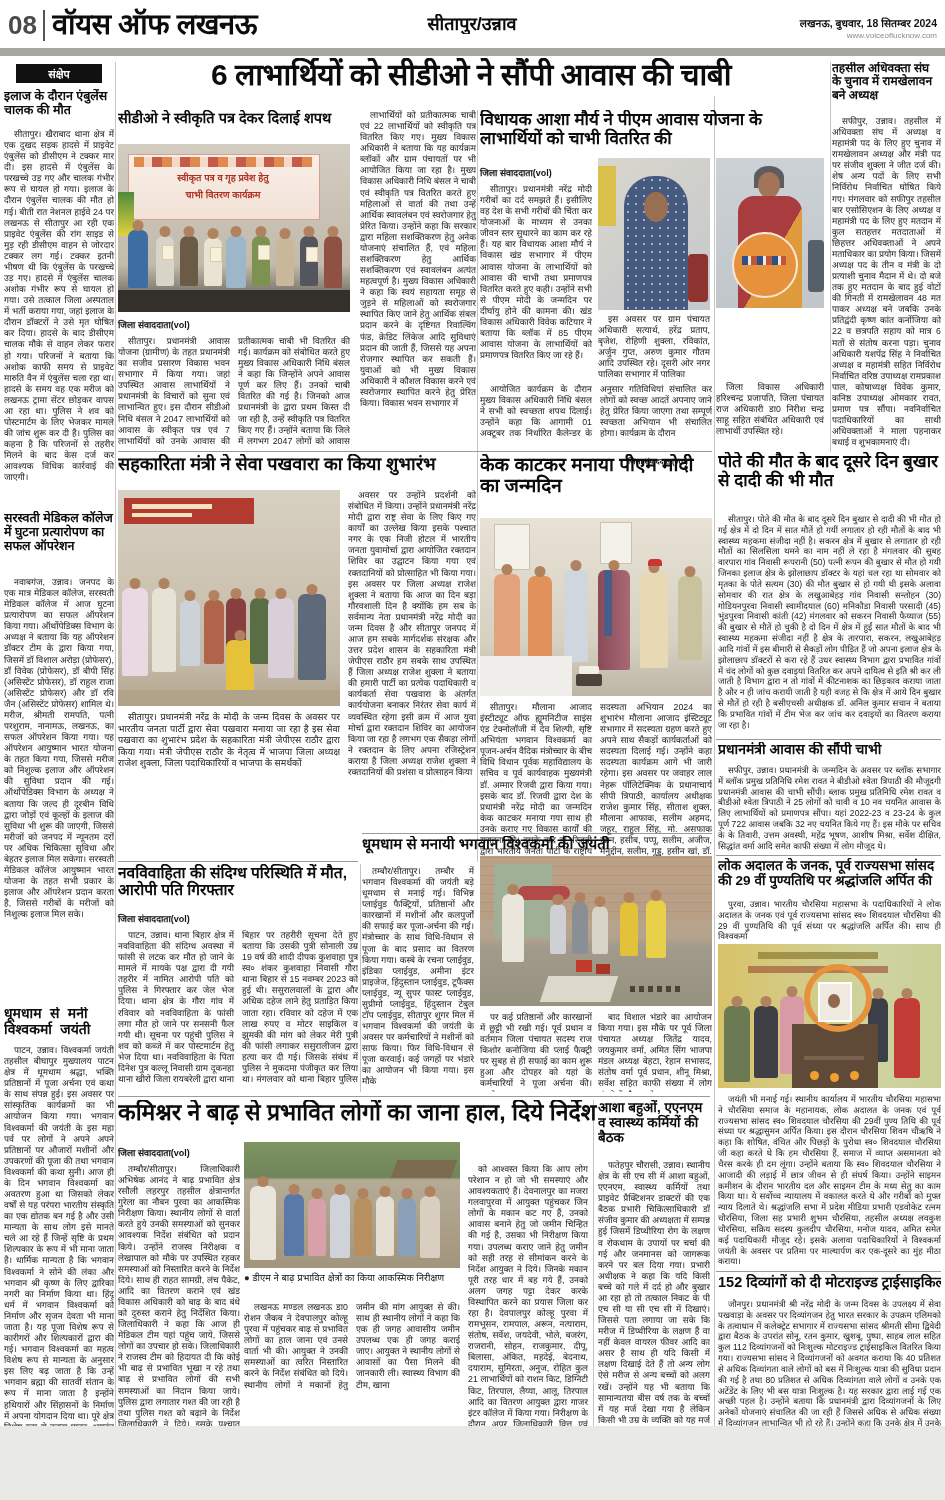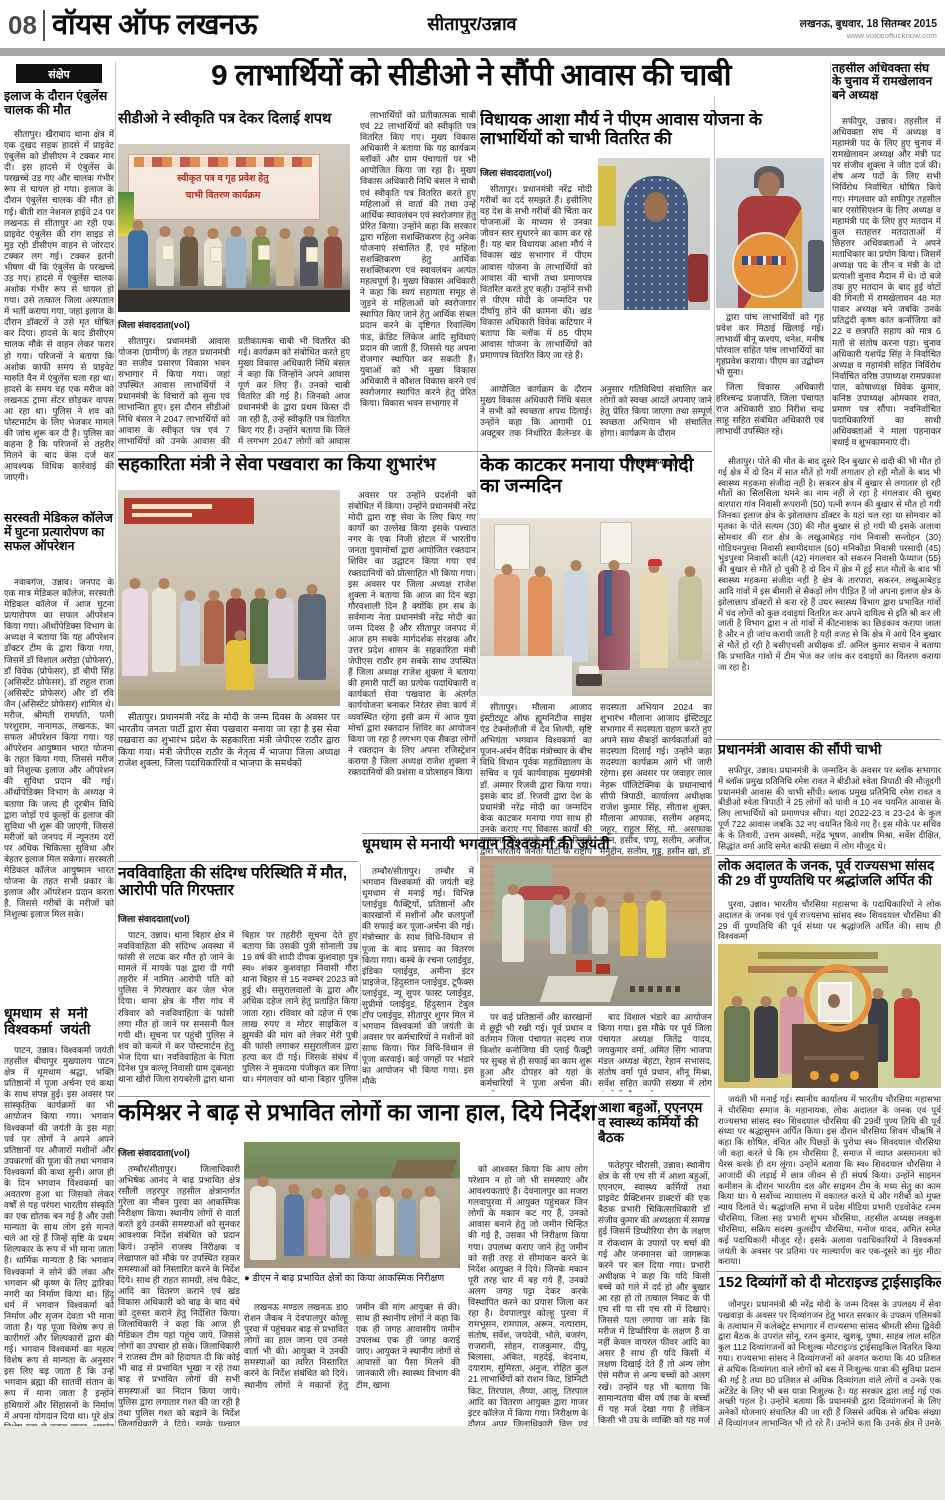--- a/index.html
+++ b/index.html
@@ -22,21 +22,21 @@
 </style>
 </head>
 <body>
 
 <div id="page">
 
   <div class="abs" style="left:0;top:0;width:945px;height:48px;">
     <div class="abs" style="left:8px;top:10px;font-size:26px;font-weight:bold;color:#4a4a4a;border-right:2px solid #555;padding-right:6px;">08</div>
     <div class="abs hl" style="left:52px;top:8px;width:330px;font-size:29px;letter-spacing:-0.5px;white-space:nowrap;">वॉयस ऑफ लखनऊ</div>
     <div class="abs hl" style="left:372px;top:14px;width:200px;text-align:center;font-size:18px;">सीतापुर/उन्नाव</div>
-    <div class="abs" style="right:8px;top:16px;width:200px;text-align:right;font-size:10.5px;font-weight:bold;">लखनऊ, बुधवार, 18 सितम्बर 2015</div>
+    <div class="abs" style="right:8px;top:16px;width:200px;text-align:right;font-size:10.5px;font-weight:bold;">लखनऊ, बुधवार, 18 सितम्बर 2024</div>
     <div class="abs" style="right:8px;top:31px;width:200px;text-align:right;font-size:8px;color:#8a8a8a;">www.voiceoflucknow.com</div>
   </div>
   <div class="abs" style="left:0;top:48px;width:945px;height:8px;background:#a7a5a1;"></div>
 
   <div class="vr" style="left:115px;top:62px;height:1418px;"></div>
   <div class="vr" style="left:830px;top:62px;height:390px;"></div>
   <div class="vr" style="left:477px;top:110px;height:752px;"></div>
   <div class="vr" style="left:714px;top:96px;height:1384px;"></div>
   <div class="vr" style="left:360px;top:864px;height:228px;"></div>
   <div class="vr" style="left:593px;top:1100px;height:380px;"></div>
@@ -52,21 +52,21 @@
     <div style="margin:2px auto 0;width:86px;background:#111;color:#fff;font-weight:bold;font-size:11px;text-align:center;padding:2px 0;">संक्षेप</div>
     <div class="hl" style="margin-top:6px;font-size:12.5px;height:36px;">इलाज के दौरान एंबुलेंस चालक की मौत</div>
     <div class="body-txt" style="margin-top:4px;height:374px;">सीतापुर। खैराबाद थाना क्षेत्र में एक दुखद सड़क हादसे में प्राइवेट एंबुलेंस को डीसीएम ने टक्कर मार दी। इस हादसे में एंबुलेंस के परखच्चे उड़ गए और चालक गंभीर रूप से घायल हो गया। इलाज के दौरान एंबुलेंस चालक की मौत हो गई। बीती रात नेशनल हाईवे 24 पर लखनऊ से सीतापुर आ रही एक प्राइवेट एंबुलेंस की रांग साइड से मुड़ रही डीसीएम वाहन से जोरदार टक्कर लग गई। टक्कर इतनी भीषण थी कि एंबुलेंस के परखच्चे उड़ गए। हादसे में एंबुलेंस चालक अशोक गंभीर रूप से घायल हो गया। उसे तत्काल जिला अस्पताल में भर्ती कराया गया, जहां इलाज के दौरान डॉक्टरों ने उसे मृत घोषित कर दिया। हादसे के बाद डीसीएम चालक मौके से वाहन लेकर फरार हो गया। परिजनों ने बताया कि अशोक काफी समय से प्राइवेट मारुति वैन में एंबुलेंस चला रहा था। हादसे के समय वह एक मरीज को लखनऊ ट्रामा सेंटर छोड़कर वापस आ रहा था। पुलिस ने शव को पोस्टमार्टम के लिए भेजकर मामले की जांच शुरू कर दी है। पुलिस का कहना है कि परिजनों से तहरीर मिलने के बाद केस दर्ज कर आवश्यक विधिक कार्रवाई की जाएगी।</div>
     <div class="hl" style="margin-top:8px;font-size:12.5px;height:62px;">सरस्वती मेडिकल कॉलेज में घुटना प्रत्यारोपण का सफल ऑपरेशन</div>
     <div class="body-txt" style="margin-top:4px;height:406px;">नवाबगंज, उन्नाव। जनपद के एक मात्र मेडिकल कॉलेज, सरस्वती मेडिकल कॉलेज में आज घुटना प्रत्यारोपण का सफल ऑपरेशन किया गया। ऑर्थोपेडिक्स विभाग के अध्यक्ष ने बताया कि यह ऑपरेशन डॉक्टर टीम के द्वारा किया गया, जिसमें डॉ विशाल अरोड़ा (प्रोफेसर), डॉ विवेक (प्रोफेसर), डॉ बीपी सिंह (असिस्टेंट प्रोफेसर), डॉ राहुल राजा (असिस्टेंट प्रोफेसर) और डॉ रवि जैन (असिस्टेंट प्रोफेसर) शामिल थे। मरीज, श्रीमती रामपति, पत्नी परशुराम, नानामऊ, लखनऊ, का सफल ऑपरेशन किया गया। यह ऑपरेशन आयुष्मान भारत योजना के तहत किया गया, जिससे मरीज को निशुल्क इलाज और ऑपरेशन की सुविधा प्रदान की गई। ऑर्थोपेडिक्स विभाग के अध्यक्ष ने बताया कि जल्द ही दूरबीन विधि द्वारा जोड़ों एवं कूल्हों के इलाज की सुविधा भी शुरू की जाएगी, जिससे मरीजों को जनपद में न्यूनतम दरों पर अधिक चिकित्सा सुविधा और बेहतर इलाज मिल सकेगा। सरस्वती मेडिकल कॉलेज आयुष्मान भारत योजना के तहत सभी प्रकार के इलाज और ऑपरेशन प्रदान करता है, जिससे गरीबों के मरीजों को निशुल्क इलाज मिल सके।</div>
     <div class="hl" style="margin-top:24px;font-size:14px;height:34px;font-family:Liberation Mono, monospace;">धूमधाम से मनी विश्वकर्मा जयंती</div>
     <div class="body-txt" style="margin-top:4px;height:420px;">पाटन, उन्नाव। विश्वकर्मा जयंती तहसील बीघापुर मुख्यालय पाटन क्षेत्र में धूमधाम श्रद्धा, भक्ति प्रतिष्ठानों में पूजा अर्चना एवं कथा के साथ संपन्न हुई। इस अवसर पर सांस्कृतिक कार्यक्रमों का भी आयोजन किया गया। भगवान विश्वकर्मा की जयंती के इस महा पर्व पर लोगों ने अपने अपने प्रतिष्ठानों पर औजारों मशीनों और उपकरणों की पूजा की तथा भगवान विश्वकर्मा की कथा सुनी। आज ही के दिन भगवान विश्वकर्मा का अवतरण हुआ था जिसको लेकर वर्षों से यह परंपरा भारतीय संस्कृति का एक द्योतक बन गई है और उसी मान्यता के साथ लोग इसे मानते चले आ रहे हैं जिन्हें सृष्टि के प्रथम शिल्पकार के रूप में भी माना जाता है। धार्मिक मान्यता है कि भगवान विश्वकर्मा ने सोने की लंका और भगवान श्री कृष्ण के लिए द्वारिका नगरी का निर्माण किया था। हिंदू धर्म में भगवान विश्वकर्मा को निर्माण और सृजन देवता भी माना जाता है। यह पूजा विशेष रूप से कारीगरों और शिल्पकारों द्वारा की गई। भगवान विश्वकर्मा का महत्व विशेष रूप से मान्यता के अनुसार इस लिए बढ़ जाता है कि उन्हें भगवान ब्रह्मा की सातवीं संतान के रूप में माना जाता है इन्होंने हथियारों और सिंहासनों के निर्माण में अपना योगदान दिया था। पूरे क्षेत्र विशेष रूप से कस्बा पाटन, भगवंत नगर, बिहार, मनिकापुर सहित अनेक स्थानों पर उत्साह, उमंग और विभिन्न प्रकार के आयोजनों के साथ भगवान विश्वकर्मा का यह जयंती समारोह संपन्न हुआ।</div>
     <div class="graybox" style="left:0;top:1384px;width:110px;height:32px;"></div>
   </div>
 
-  <div class="abs hl" style="left:118px;top:58px;width:706px;height:48px;font-size:30px;text-align:center;letter-spacing:-0.5px;white-space:nowrap;">9 लाभार्थियों को सीडीओ ने सौंपी आवास की चाबी</div>
+  <div class="abs hl" style="left:118px;top:58px;width:706px;height:48px;font-size:30px;text-align:center;letter-spacing:-0.5px;white-space:nowrap;">6 लाभार्थियों को सीडीओ ने सौंपी आवास की चाबी</div>
 
   <div class="abs" style="left:118px;top:110px;width:358px;height:342px;">
     <div class="abs hl" style="left:0;top:0;width:232px;height:30px;font-size:14.5px;">सीडीओ ने स्वीकृति पत्र देकर दिलाई शपथ</div>
     <div class="photo" style="left:0;top:34px;width:232px;height:168px;background:linear-gradient(180deg,#d3ccc0,#c2baab 72%,#6e6a61 92%);">
       <span class="abs" style="left:10px;top:10px;width:190px;height:64px;background:linear-gradient(#f8efe8,#f2e1d6);border:1px solid #d3a18f;"></span>
       <span class="abs" style="left:16px;top:13px;width:178px;height:10px;background:repeating-linear-gradient(90deg,#e08a4e 0 10px,#f3d9c8 10px 18px,#c75b4a 18px 28px);"></span>
       <span class="abs" style="left:14px;top:27px;width:182px;text-align:center;font-size:9.5px;font-weight:bold;color:#b13325;">स्वीकृत पत्र व गृह प्रवेश हेतु</span>
       <span class="abs" style="left:14px;top:44px;width:182px;text-align:center;font-size:9.5px;font-weight:bold;color:#b13325;">चाभी वितरण कार्यक्रम</span>
       <span class="abs" style="left:0;top:48px;width:16px;height:44px;background:linear-gradient(#4f8a3e,#e3d23a);"></span>
       <span class="fig" style="left:10px;bottom:24px;width:20px;height:58px;background:#3d6da1;"></span>
@@ -92,29 +92,29 @@
   <div class="abs" style="left:480px;top:110px;width:344px;height:342px;">
     <div class="abs hl" style="left:0;top:0;width:344px;height:52px;font-size:17px;">विधायक आशा मौर्य ने पीएम आवास योजना के लाभार्थियों को चाभी वितरित की</div>
     <div class="abs byline" style="left:0;top:56px;width:150px;">जिला संवाददाता(vol)</div>
     <div class="abs body-txt" style="left:0;top:74px;width:112px;height:198px;">सीतापुर। प्रधानमंत्री नरेंद्र मोदी गरीबों का दर्द समझते हैं। इसीलिए वह देश के सभी गरीबों की चिंता कर योजनाओं के माध्यम से उनका जीवन स्तर सुधारने का काम कर रहे हैं। यह बार विधायक आशा मौर्य ने विकास खंड सभागार में पीएम आवास योजना के लाभार्थियों को आवास की चाभी तथा प्रमाणपत्र वितरित करते हुए कही। उन्होंने सभी से पीएम मोदी के जन्मदिन पर दीर्घायु होने की कामना की। खंड विकास अधिकारी विवेक कटियार ने बताया कि ब्लॉक में 85 पीएम आवास योजना के लाभार्थियों को प्रमाणपत्र वितरित किए जा रहे हैं।</div>
     <div class="photo" style="left:118px;top:48px;width:112px;height:152px;background:linear-gradient(135deg,#d9d6cc,#c4c8cc);">
       <span class="abs" style="left:0;top:8px;width:18px;height:60px;background:#d8c04a;"></span>
       <span class="abs" style="left:26px;top:18px;width:64px;height:134px;border-radius:30px 30px 0 0;background:radial-gradient(circle at 4px 4px,#9db0d0 1.2px,transparent 1.3px) 0 0/8px 8px,#46597f;"></span>
       <span class="abs" style="left:46px;top:34px;width:24px;height:30px;border-radius:50%;background:#9a6e51;"></span>
       <span class="abs" style="right:2px;bottom:8px;width:20px;height:48px;border-radius:4px;background:#8d3330;"></span>
     </div>
+    <div class="abs body-txt" style="left:118px;top:204px;width:112px;height:66px;">इस अवसर पर ग्राम पंचायत अधिकारी सत्यार्थ, हरेंद्र प्रताप, बृजेश, रोहिणी शुक्ला, रविकांत, अर्जुन गुप्त, अरुण कुमार गौतम आदि उपस्थित रहे। दूसरी ओर नगर पालिका सभागार में पालिका</div>
     <div class="photo" style="left:236px;top:48px;width:108px;height:150px;background:linear-gradient(#ccd1d5,#c0c6ca);">
       <span class="abs" style="left:38px;top:8px;width:30px;height:22px;border-radius:50% 50% 0 0;background:#5d5d60;"></span>
       <span class="abs" style="left:42px;top:14px;width:22px;height:26px;border-radius:50%;background:#a2755a;"></span>
       <span class="abs" style="left:22px;top:38px;width:64px;height:112px;border-radius:16px 16px 0 0;background:linear-gradient(120deg,#a83c3e 55%,#e09a3e 55%);"></span>
       <span class="abs" style="left:16px;top:74px;width:62px;height:62px;border-radius:50%;background:#e8913c;border:2px solid #f6e8d6;"></span>
       <span class="abs" style="left:26px;top:98px;width:44px;height:9px;background:repeating-linear-gradient(90deg,#2d4f8a 0 6px,#f0e8e0 6px 9px,#c05636 9px 15px);"></span>
       <span class="abs" style="right:0;bottom:16px;width:16px;height:52px;border-radius:4px;background:#57606a;"></span>
     </div>
-    <div class="abs body-txt" style="left:236px;top:202px;width:108px;height:66px;">द्वारा पांच लाभार्थियों को गृह प्रवेश कर मिठाई खिलाई गई। लाभार्थी बीनू कश्यप, धनेश, मनीष पोरवाल सहित पांच लाभार्थियों का गृहप्रवेश कराया। पीएम का उद्बोधन भी सुना।</div>
     <div class="abs body-txt cols2" style="left:0;top:274px;width:232px;height:68px;">आयोजित कार्यक्रम के दौरान मुख्य विकास अधिकारी निधि बंसल ने सभी को स्वच्छता शपथ दिलाई। उन्होंने कहा कि आगामी 01 अक्टूबर तक निर्धारित कैलेन्डर के अनुसार गतिविधियां संचालित कर लोगों को स्वच्छ आदतें अपनाए जाने हेतु प्रेरित किया जाएगा तथा सम्पूर्ण स्वच्छता अभियान भी संचालित होगा। कार्यक्रम के दौरान</div>
     <div class="abs body-txt" style="left:236px;top:272px;width:108px;height:70px;">जिला विकास अधिकारी हरिश्चन्द्र प्रजापति, जिला पंचायत राज अधिकारी डा0 निरीश चन्द्र साहू सहित संबंधित अधिकारी एवं लाभार्थी उपस्थित रहे।</div>
   </div>
 
   <div class="abs" style="left:118px;top:454px;width:358px;height:408px;">
     <div class="abs hl" style="left:0;top:0;width:358px;height:30px;font-size:18px;">सहकारिता मंत्री ने सेवा पखवारा का किया शुभारंभ</div>
     <div class="photo" style="left:0;top:36px;width:222px;height:216px;background:linear-gradient(#d8d0c2,#c3b9a7 80%,#b4a48d);">
       <span class="abs" style="left:6px;top:8px;width:130px;height:26px;background:#b23a2e;"></span>
       <span class="abs" style="left:14px;top:14px;width:80px;height:5px;background:#f4e3c0;"></span>
       <span class="abs" style="left:14px;top:23px;width:60px;height:4px;background:#f4e3c0;"></span>
@@ -208,20 +208,21 @@
     <div class="abs hl" style="left:0;top:0;width:112px;height:54px;font-size:13.5px;">आशा बहुओं, एएनएम व स्वास्थ्य कर्मियों की बैठक</div>
     <div class="abs body-txt" style="left:0;top:60px;width:112px;height:330px;">फतेहपुर चौरासी, उन्नाव। स्थानीय क्षेत्र के सी एच सी में आशा बहुओं, एएनएम, स्वास्थ्य कर्मियों तथा प्राइवेट प्रैक्टिशनर डाक्टरों की एक बैठक प्रभारी चिकित्साधिकारी डॉ संजीव कुमार की अध्यक्षता में सम्पन्न हुई जिसमें डिप्थीरिया रोग के लक्षण व रोकथाम के उपायों पर चर्चा की गई और जनमानस को जागरूक करने पर बल दिया गया। प्रभारी अधीक्षक ने कहा कि यदि किसी बच्चे को गले में दर्द हो और बुखार आ रहा हो तो तत्काल निकट के पी एच सी या सी एच सी में दिखाएं। जिससे पता लगाया जा सके कि मरीज में डिप्थीरिया के लक्षण हैं वा नहीं केवल वायरल फीवर आदि का असर है साथ ही यदि किसी में लक्षण दिखाई देते हैं तो अन्य लोग ऐसे मरीज से अन्य बच्चों को अलग रखें। उन्होंने यह भी बताया कि सामान्यतया बीस वर्ष तक के बच्चों में यह मर्ज देखा गया है लेकिन किसी भी उम्र के व्यक्ति को यह मर्ज हो सकता है। इसलिए गले में दर्द बुखार के लक्षण होने पर नजदीकी स्वास्थ्य केन्द्र में दिखाकर दवा लें। विलम्ब होने पर मरीज के ठीक होने में समय लग सकता है। प्रभारी अधीक्षक ने सभी से ऐसे मरीजों पर नजर रखने की बात कही है।</div>
   </div>
 
   <div class="abs" style="left:832px;top:62px;width:109px;height:390px;">
     <div class="hl" style="font-size:12px;height:50px;overflow:hidden;">तहसील अधिवक्ता संघ के चुनाव में रामखेलावन बने अध्यक्ष</div>
     <div class="body-txt" style="margin-top:4px;height:334px;">सफीपुर, उन्नाव। तहसील में अधिवक्ता संघ में अध्यक्ष व महामंत्री पद के लिए हुए चुनाव में रामखेलावन अध्यक्ष और मंत्री पद पर संजीव शुक्ला ने जीत दर्ज की। शेष अन्य पदों के लिए सभी निर्विरोध निर्वाचित घोषित किये गए। मंगलवार को सफीपुर तहसील बार एसोसिएशन के लिए अध्यक्ष व महामंत्री पद के लिए हुए मतदान में कुल सतहत्तर मतदाताओं में छिहत्तर अधिवक्ताओं ने अपने मताधिकार का प्रयोग किया। जिसमें अध्यक्ष पद के तीन व मंत्री के दो प्रत्याशी चुनाव मैदान में थे। दो बजे तक हुए मतदान के बाद हुई वोटों की गिनती में रामखेलावन 48 मत पाकर अध्यक्ष बने जबकि उनके प्रतिद्वंदी कृष्ण कांत कर्नोजिया को 22 व छत्रपति सहाय को मात्र 6 मतों से संतोष करना पड़ा। चुनाव अधिकारी यशपेंद्र सिंह ने निर्वाचित अध्यक्ष व महामंत्री सहित निर्विरोध निर्वाचित वरिष्ठ उपाध्यक्ष रामप्रकाश पाल, कोषाध्यक्ष विवेक कुमार, कनिष्ठ उपाध्यक्ष ओमकार रावत, प्रमाण पत्र सौंपा। नवनिर्वाचित पदाधिकारियों का साथी अधिवक्ताओं ने माला पहनाकर बधाई व शुभकामनाएं दी।</div>
   </div>
 
   <div class="abs" style="left:718px;top:452px;width:223px;height:288px;">
+    <div class="hl" style="font-size:17px;height:58px;overflow:hidden;">पोते की मौत के बाद दूसरे दिन बुखार से दादी की भी मौत</div>
     <div class="body-txt" style="margin-top:4px;height:220px;font-size:8.6px;">सीतापुर। पोते की मौत के बाद दूसरे दिन बुखार से दादी की भी मौत हो गई क्षेत्र में दो दिन में सात मौतें हो गयीं लगातार हो रही मौतों के बाद भी स्वास्थ्य महकमा संजीदा नहीं है। सकरन क्षेत्र में बुखार से लगातार हो रही मौतों का सिलसिला थमने का नाम नहीं ले रहा है मंगलवार की सुबह वारपारा गांव निवासी रूपरानी (50) पत्नी रूपन की बुखार से मौत हो गयी जिनका इलाज क्षेत्र के झोलाछाप डॉक्टर के यहां चल रहा था सोमवार को मृतका के पोते सत्यम (30) की मौत बुखार से हो गयी थी इसके अलावा सोमवार की रात क्षेत्र के लखुआबेहड़ गांव निवासी सन्तोहन (30) गोडियनपुरवा निवासी स्वामीदयाल (60) मनिकौडा निवासी परसादी (45) भुंडपुरवा निवासी कांती (42) मंगलवार को सकरन निवासी फैय्याज (55) की बुखार से मौतें हो चुकी है दो दिन में क्षेत्र में हुईं सात मौतों के बाद भी स्वास्थ्य महकमा संजीदा नहीं है क्षेत्र के तारपारा, सकरन, लखुआबेहड़ आदि गांवों में इस बीमारी से सैकड़ों लोग पीड़ित हैं जो अपना इलाज क्षेत्र के झोलाछाप डॉक्टरों से करा रहे हैं उधर स्वास्थ्य विभाग द्वारा प्रभावित गांवों में चंद लोगों को कुछ दवाइयां वितरित कर अपने दायित्व से इति श्री कर ली जाती है विभाग द्वारा न तो गांवों में कीटनाशक का छिड़काव कराया जाता है और न ही जांच करायी जाती है यही वजह से कि क्षेत्र में आये दिन बुखार से मौतें हो रही है बसीएचसी अधीक्षक डॉ. अनिल कुमार सचान ने बताया कि प्रभावित गांवों में टीम भेज कर जांच कर दवाइयों का वितरण कराया जा रहा है।</div>
   </div>
 
   <div class="abs" style="left:718px;top:742px;width:223px;height:112px;">
     <div class="hl" style="font-size:14px;height:20px;overflow:hidden;white-space:nowrap;">प्रधानमंत्री आवास की सौंपी चाभी</div>
     <div class="body-txt" style="margin-top:3px;height:86px;font-size:8.6px;">सफीपुर, उन्नाव। प्रधानमंत्री के जन्मदिन के अवसर पर ब्लॉक सभागार में ब्लॉक प्रमुख प्रतिनिधि रमेश रावत ने बीडीओ श्वेता त्रिपाठी की मौजूदगी प्रधानमंत्री आवास की चाभी सौंपी। ब्लाक प्रमुख प्रतिनिधि रमेश रावत व बीडीओ श्वेता त्रिपाठी ने 25 लोगों को चावी व 10 नव चयनित आवास के लिए लाभार्थियों को प्रमाणपत्र सौंपा। यहां 2022-23 व 23-24 के कुल पूर्ण 722 आवास जबकि 32 नए चयनित किये गए हैं। इस मौके पर सचिव के के तिवारी, उत्तम अवस्थी, महेंद्र भूषण, आशीष मिश्रा, सर्वेश दीक्षित, सिद्धांत वर्मा आदि समेत काफी संख्या में लोग मौजूद थे।</div>
   </div>
 
   <div class="abs" style="left:718px;top:858px;width:223px;height:412px;">
     <div class="hl" style="font-size:13.5px;height:38px;overflow:hidden;">लोक अदालत के जनक, पूर्व राज्यसभा सांसद की 29 वीं पुण्यतिथि पर श्रद्धांजलि अर्पित की</div>

